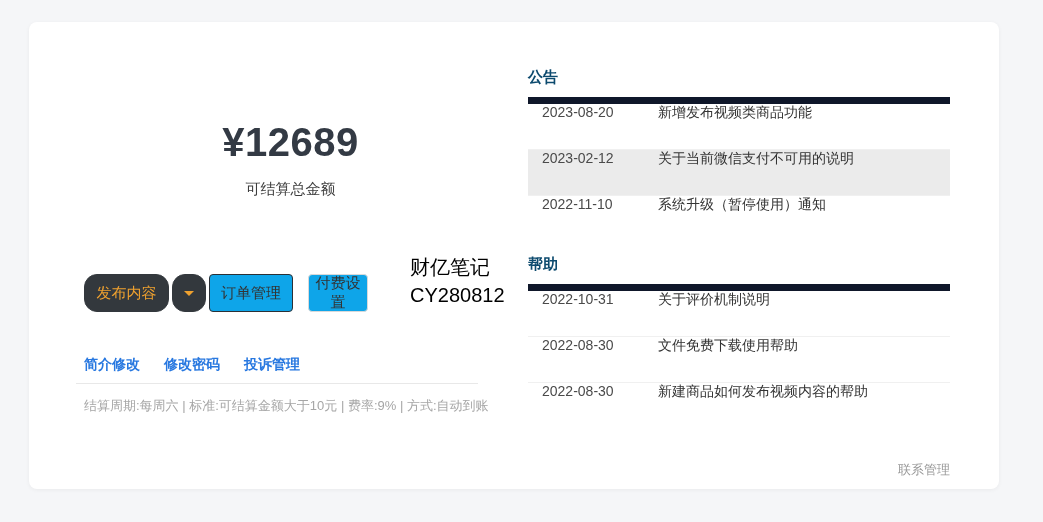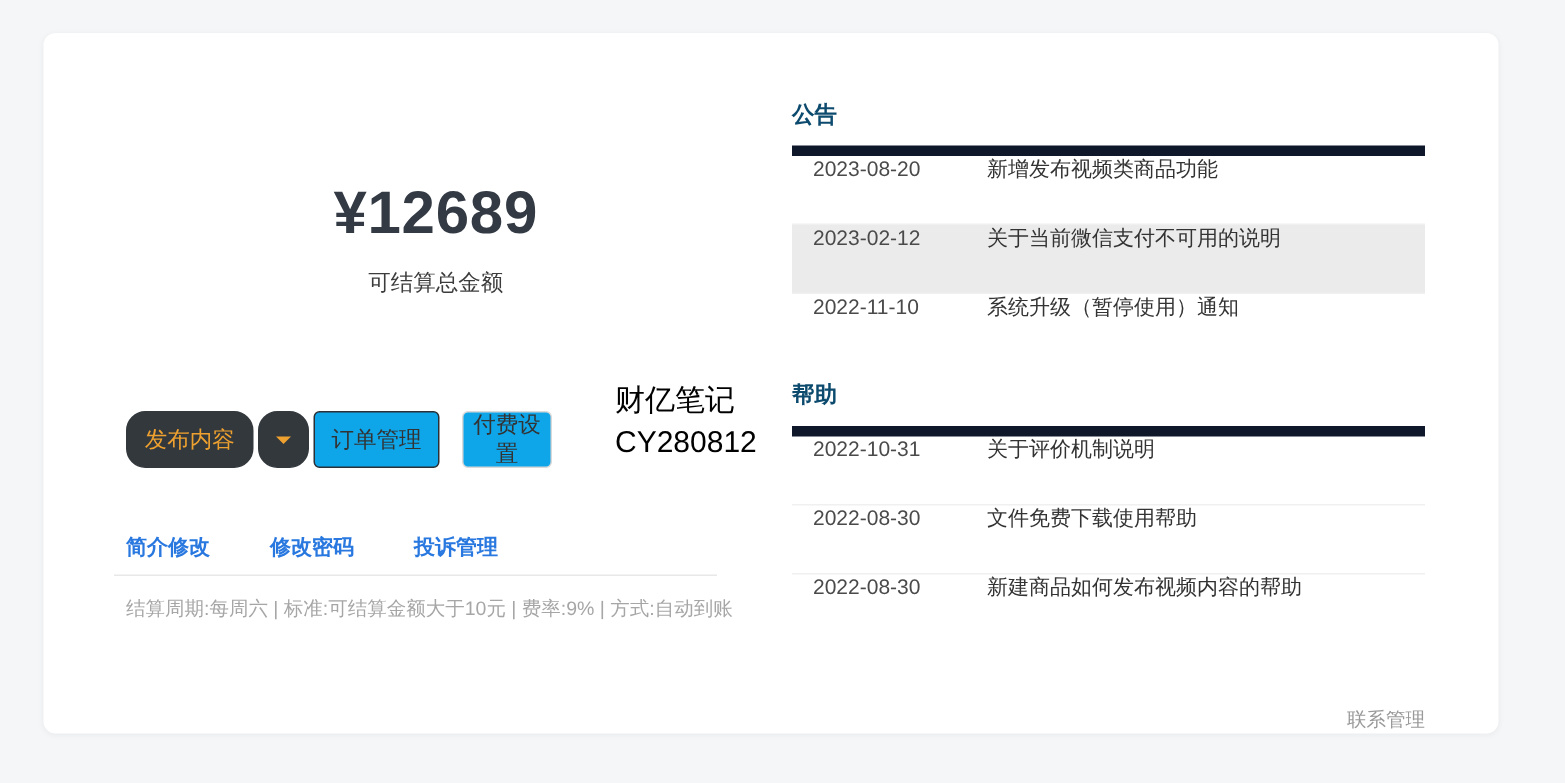--- a/index.html
+++ b/index.html
@@ -80,21 +80,21 @@
   }
   .watermark {
     position: absolute; top: 231px; left: 326px;
     font-size: 20px; line-height: 28px;
     color: #000000;
     white-space: nowrap;
     pointer-events: none;
   }
   .quick-links {
     position: absolute; top: 332px; left: 0;
-    display: flex; gap: 40px;
+    display: flex; gap: 24px;
     font-size: 14px; line-height: 20px;
     font-weight: bold;
   }
   .quick-links a {
     color: #2878e0;
     text-decoration: none;
     cursor: pointer;
   }
   .divider {
     position: absolute; top: 361px; left: -8px;
@@ -136,21 +136,21 @@
     width: 116px; flex: none;
     font-size: 14px;
     color: #4a4a4a;
   }
   .row .title {
     font-size: 14px;
     color: #333333;
     white-space: nowrap;
   }
   .contact {
-    margin-top: 42px;
+    margin-top: 32px;
     text-align: right;
     font-size: 13px; line-height: 18px;
     color: #999999;
     cursor: pointer;
   }
 </style>
 </head>
 <body>
 
 <div class="card">

